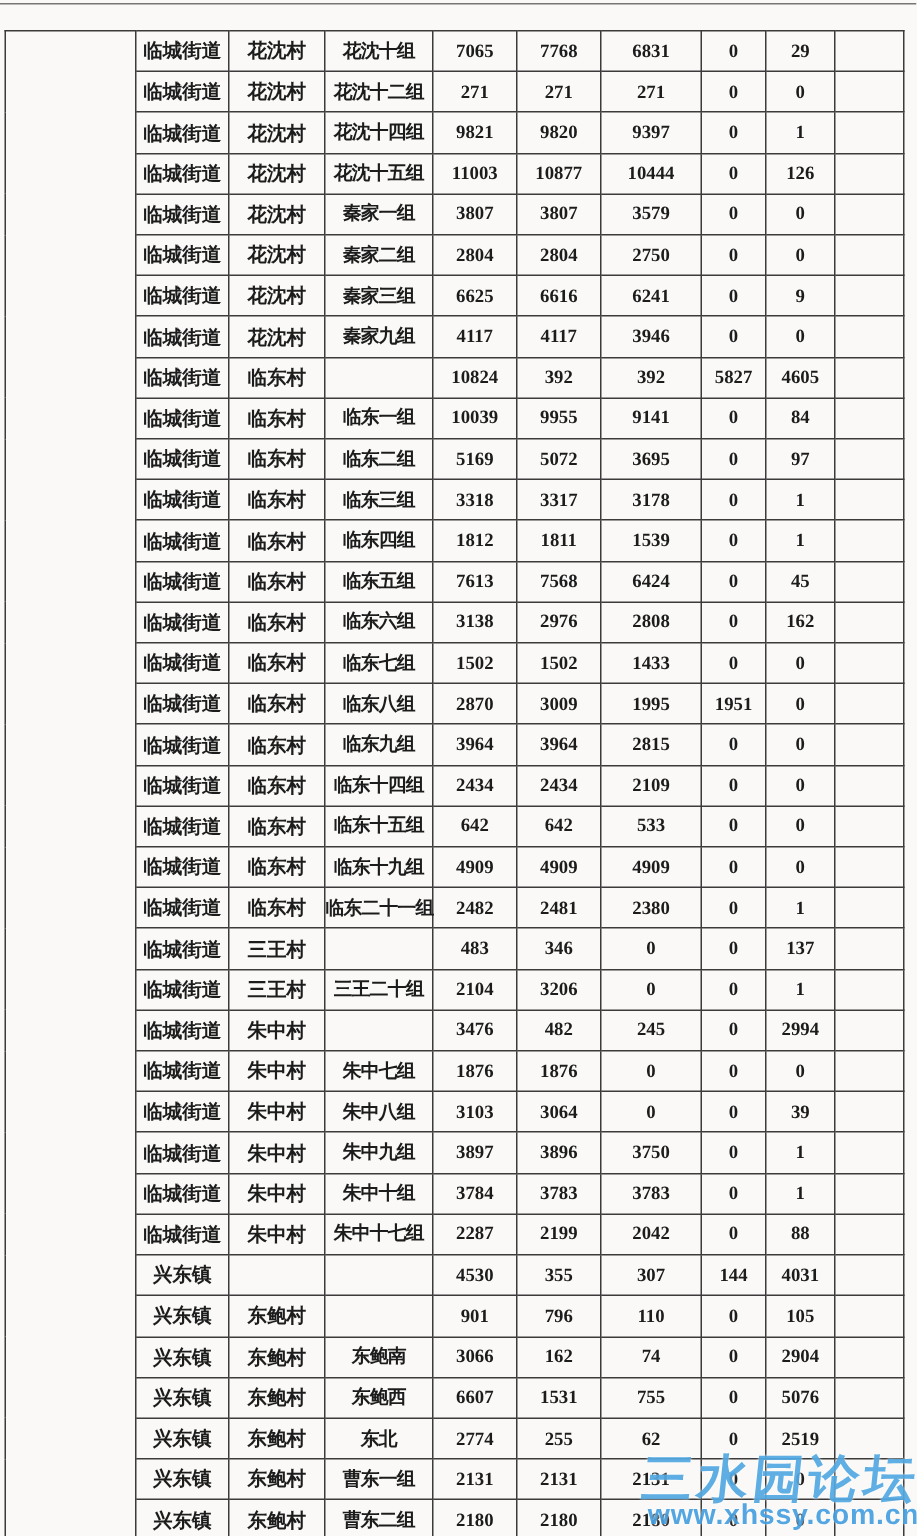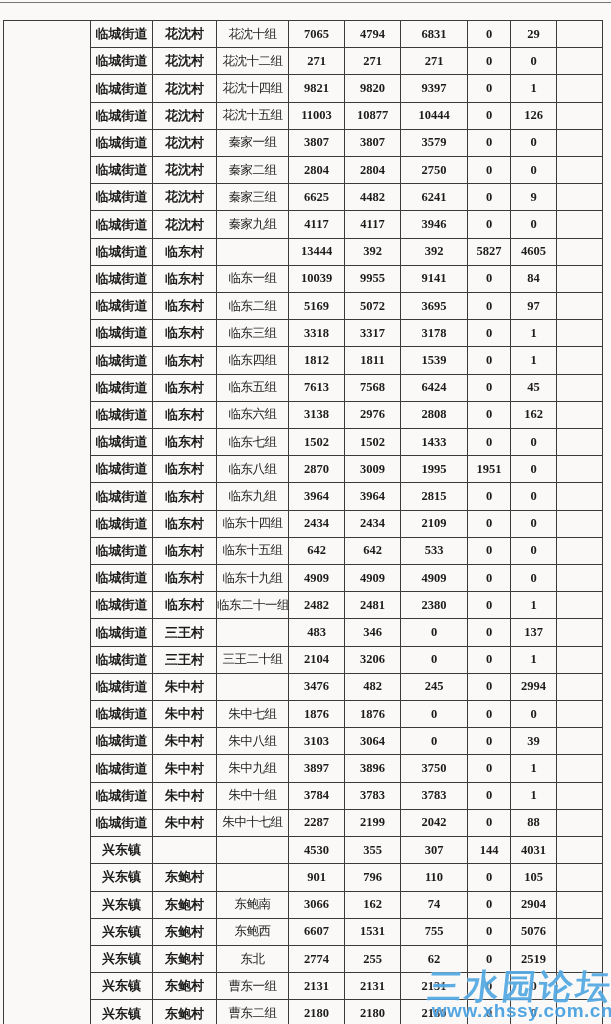--- a/index.html
+++ b/index.html
@@ -19,21 +19,21 @@
     background:transparent;
     margin-top:14px;
   }
   table.scan td{
     border:1px solid #3b3b3b;
     text-align:center;vertical-align:middle;
     padding:0;color:#1c1c1c;
     white-space:nowrap;overflow:visible;
   }
   td.c-street,td.c-village{font-size:13px;font-weight:600;letter-spacing:0px;}
-  td.c-group{font-size:12.5px;font-weight:400;letter-spacing:-0.5px;}
+  td.c-group{font-size:12.5px;font-weight:700;letter-spacing:-0.5px;}
   td.c-num{font-size:12.5px;font-weight:600;font-family:"Liberation Serif","DejaVu Serif",serif;}
   td.left-span{background:transparent;}
   .watermark{
     position:absolute;right:-2px;bottom:4px;
     text-align:right;pointer-events:none;opacity:.93;
   }
   .watermark-title{
     font-family:"DejaVu Sans","Liberation Sans",sans-serif;
     font-size:34px;font-weight:bold;line-height:1;
     color:#54a9e2;letter-spacing:3px;
@@ -67,21 +67,21 @@
     <col style="width:46px">
     <col style="width:46px">
   </colgroup>
   <tbody id="tbody">
       <tr>
         <td class="left-span" rowspan="37"></td>
         <td class="c-street">临城街道</td>
         <td class="c-village">花沈村</td>
         <td class="c-group">花沈十组</td>
         <td class="c-num">7065</td>
-        <td class="c-num">4794</td>
+        <td class="c-num">7768</td>
         <td class="c-num">6831</td>
         <td class="c-num">0</td>
         <td class="c-num">29</td>
         <td class="c-last"></td>
       </tr>
       <tr>
         <td class="c-street">临城街道</td>
         <td class="c-village">花沈村</td>
         <td class="c-group">花沈十二组</td>
         <td class="c-num">271</td>
@@ -133,42 +133,42 @@
         <td class="c-num">2750</td>
         <td class="c-num">0</td>
         <td class="c-num">0</td>
         <td class="c-last"></td>
       </tr>
       <tr>
         <td class="c-street">临城街道</td>
         <td class="c-village">花沈村</td>
         <td class="c-group">秦家三组</td>
         <td class="c-num">6625</td>
-        <td class="c-num">4482</td>
+        <td class="c-num">6616</td>
         <td class="c-num">6241</td>
         <td class="c-num">0</td>
         <td class="c-num">9</td>
         <td class="c-last"></td>
       </tr>
       <tr>
         <td class="c-street">临城街道</td>
         <td class="c-village">花沈村</td>
         <td class="c-group">秦家九组</td>
         <td class="c-num">4117</td>
         <td class="c-num">4117</td>
         <td class="c-num">3946</td>
         <td class="c-num">0</td>
         <td class="c-num">0</td>
         <td class="c-last"></td>
       </tr>
       <tr>
         <td class="c-street">临城街道</td>
         <td class="c-village">临东村</td>
         <td class="c-group"></td>
-        <td class="c-num">13444</td>
+        <td class="c-num">10824</td>
         <td class="c-num">392</td>
         <td class="c-num">392</td>
         <td class="c-num">5827</td>
         <td class="c-num">4605</td>
         <td class="c-last"></td>
       </tr>
       <tr>
         <td class="c-street">临城街道</td>
         <td class="c-village">临东村</td>
         <td class="c-group">临东一组</td>

